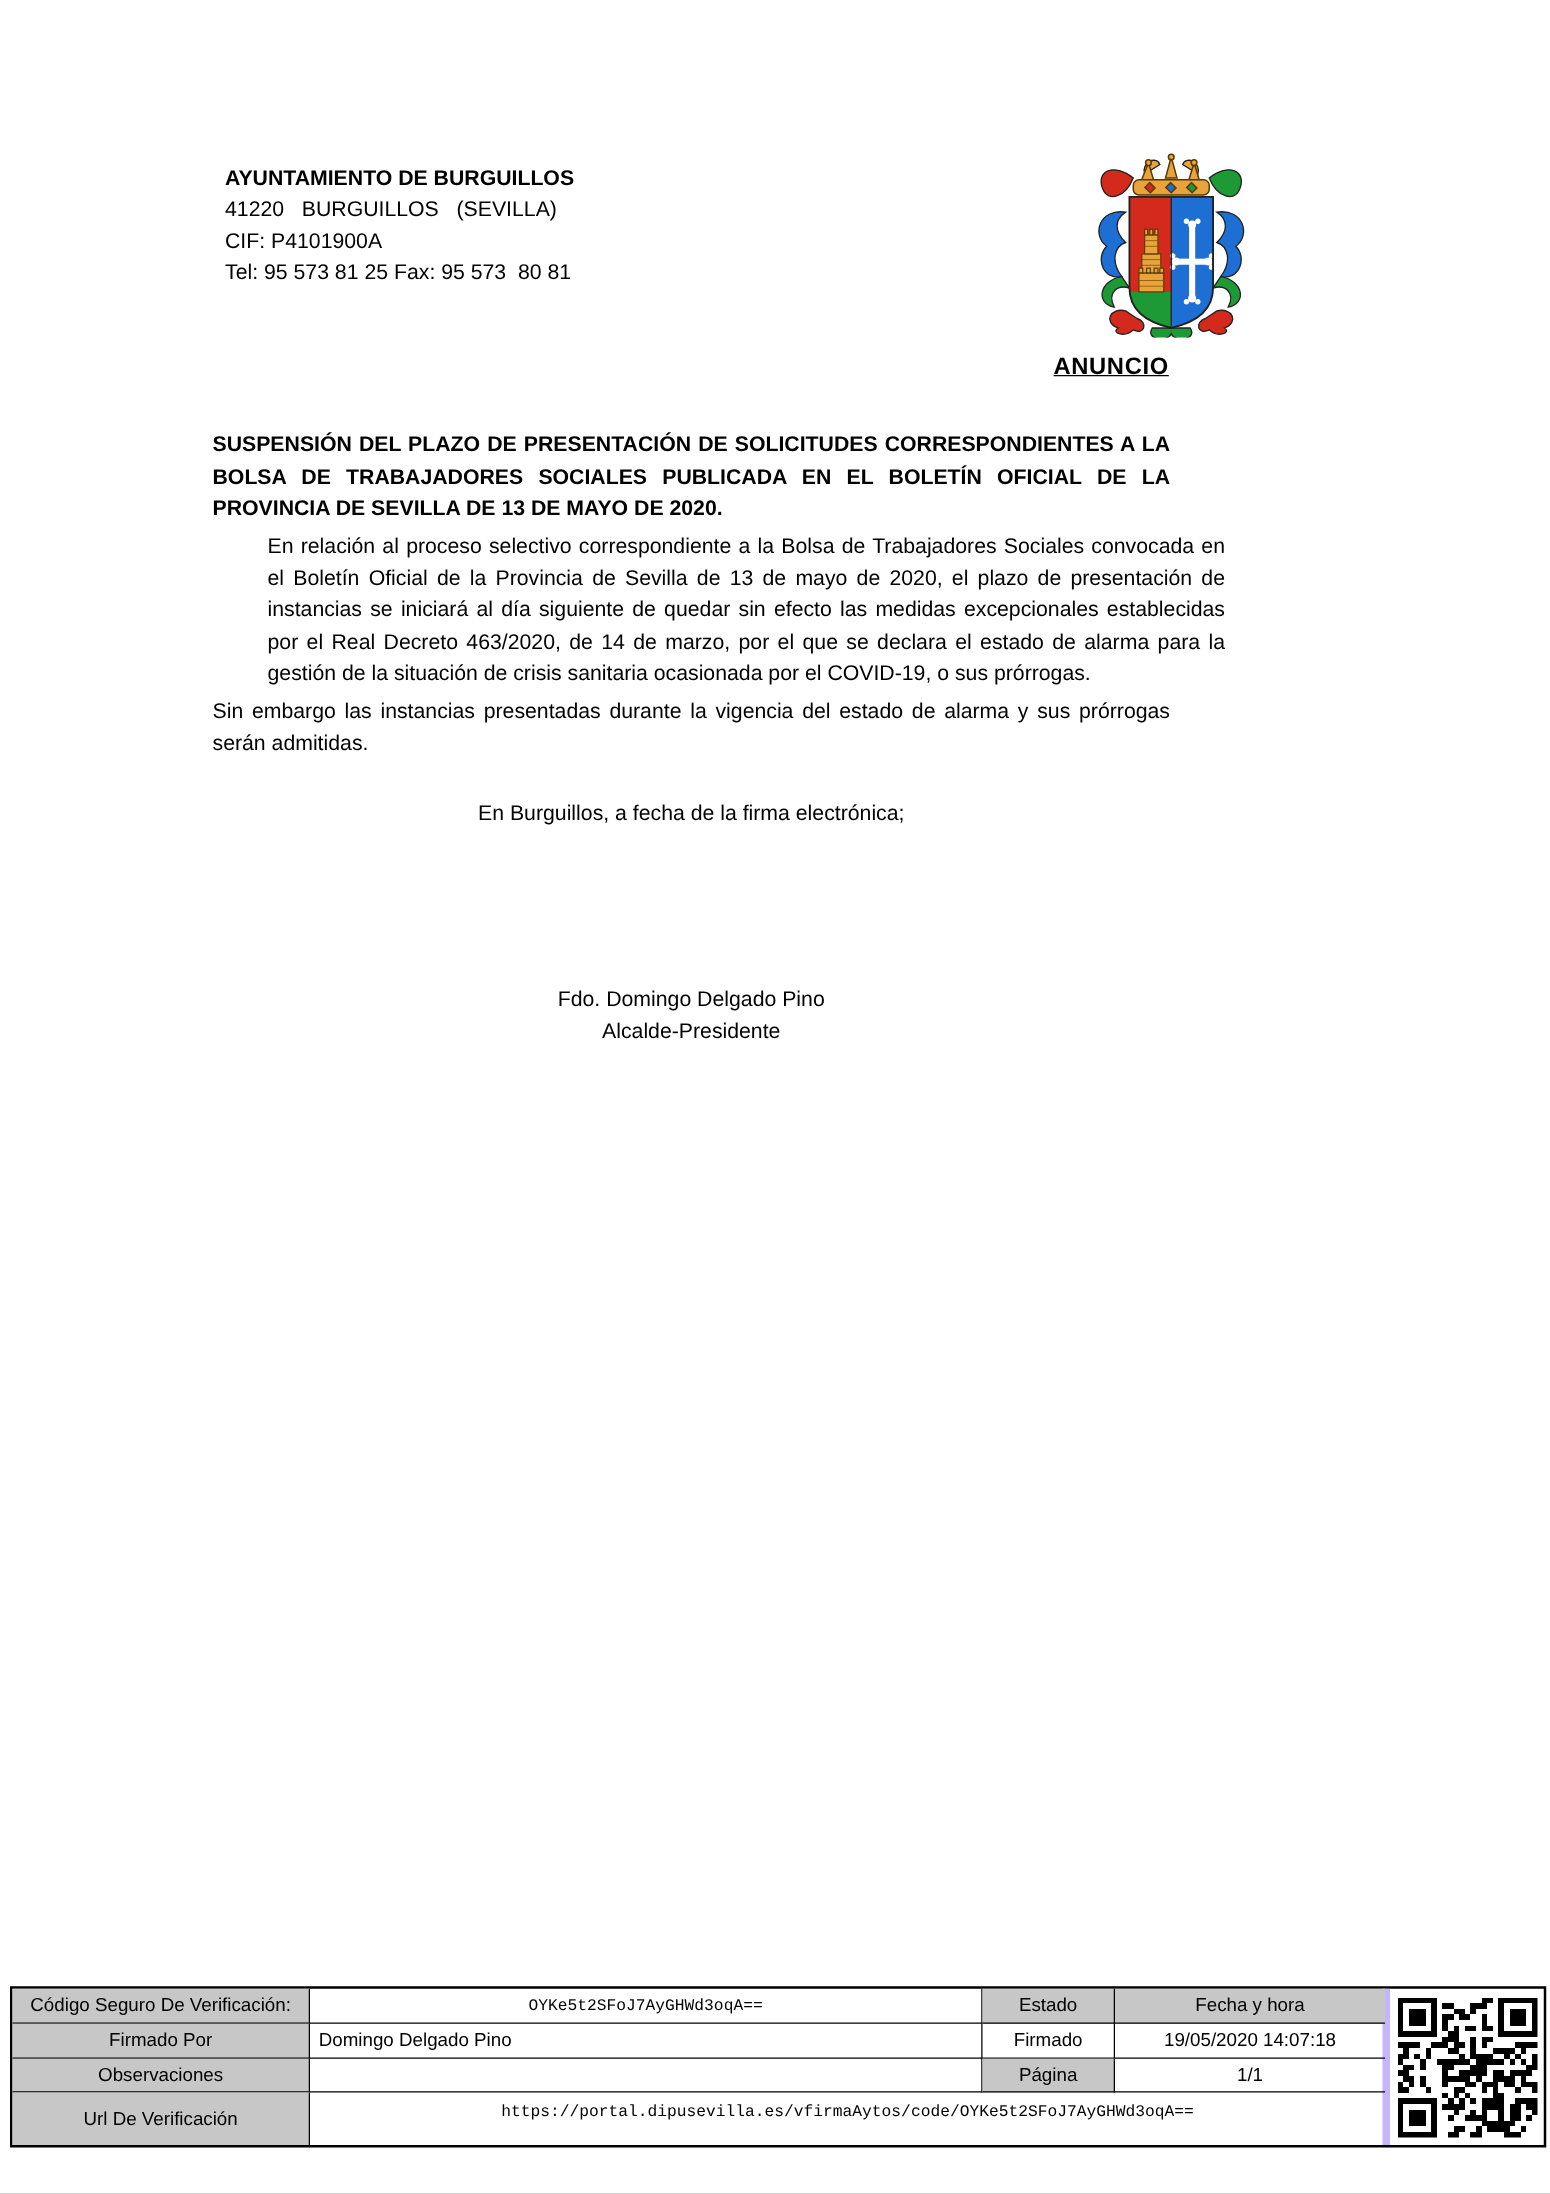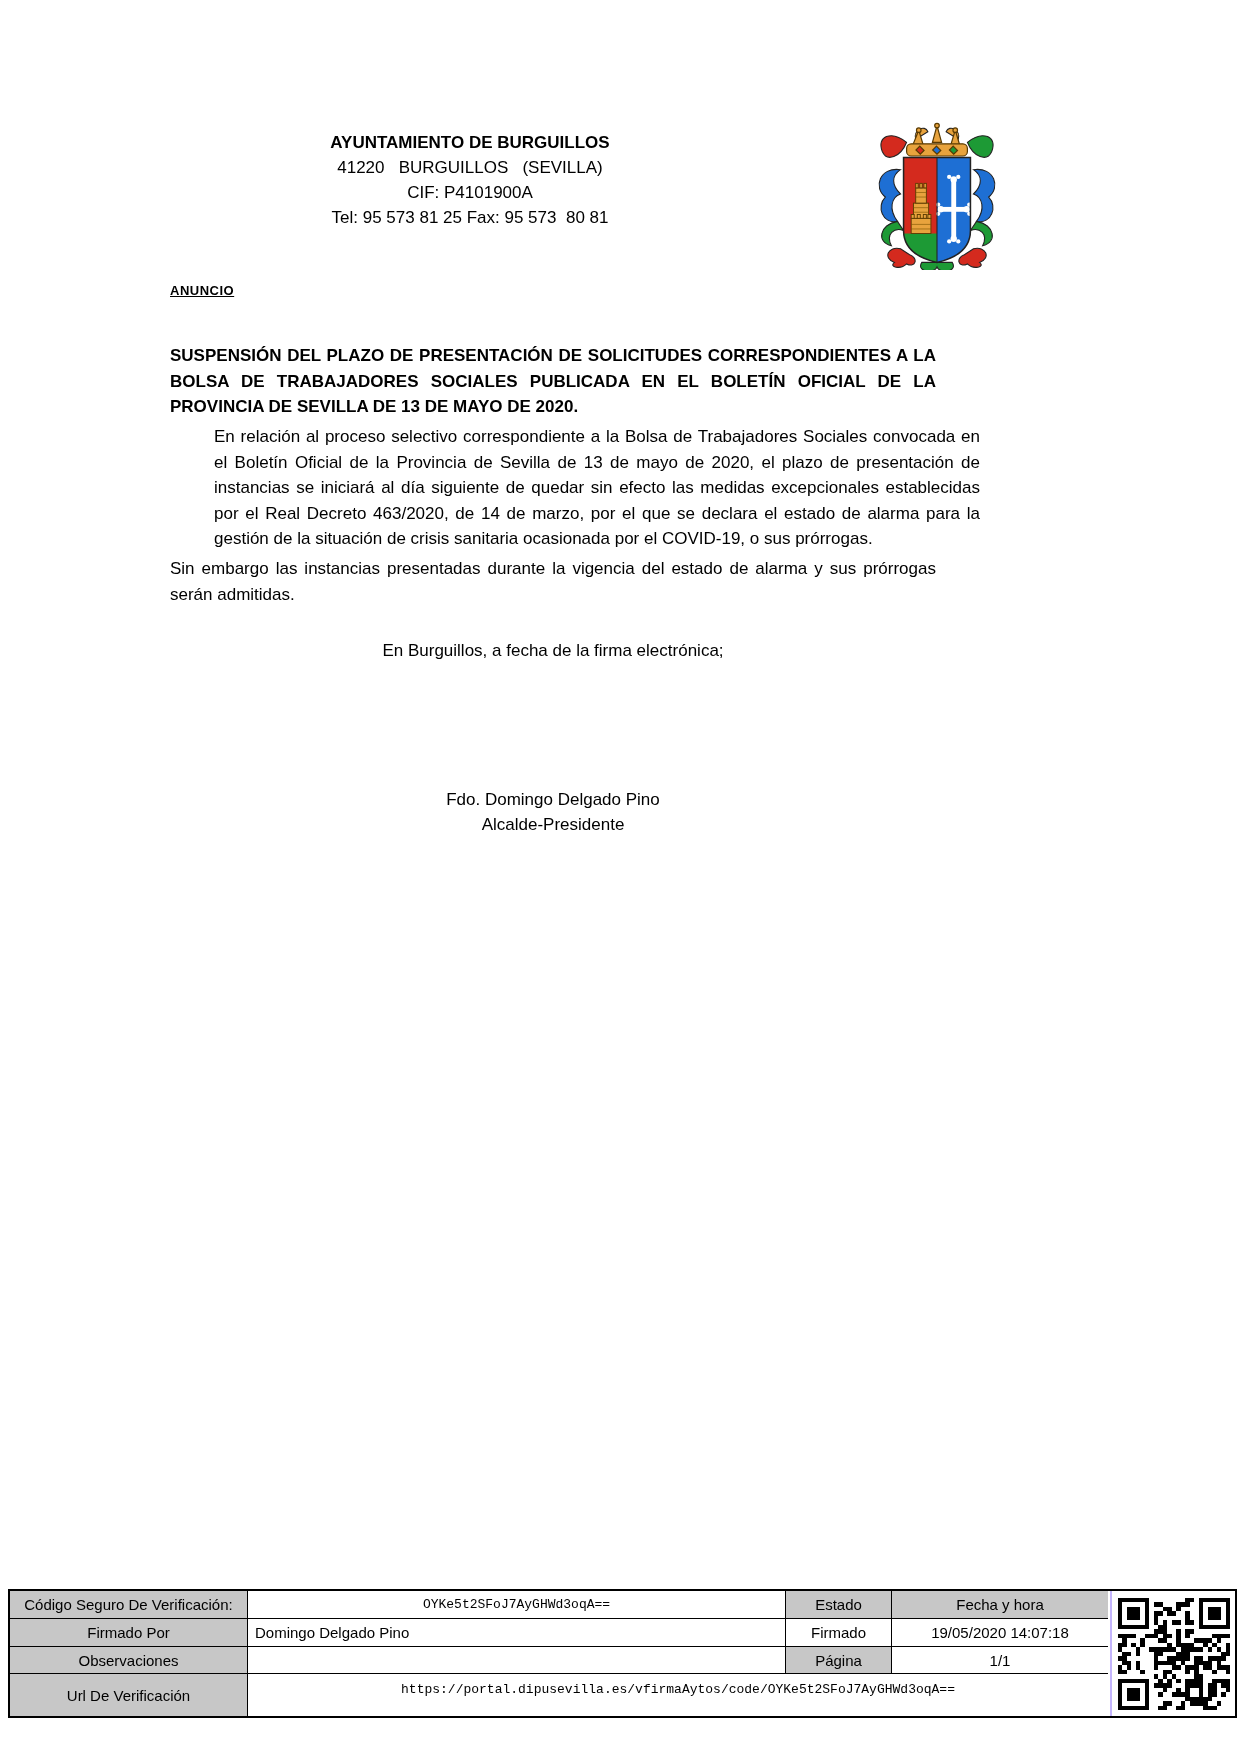--- a/index.html
+++ b/index.html
@@ -7,45 +7,45 @@
   .page {
     position:relative;
     width:1240px; height:1755px;
     margin:0 auto;
     background:#ffffff;
     font-family:"Liberation Sans","DejaVu Sans",sans-serif;
     color:#000;
     overflow:hidden;
   }
   
-  .letterhead { position:absolute; left:170px; top:130px; width:600px;text-align:center; }
+  .letterhead { position:absolute; left:180px; top:130px; width:600px; }
   .letterhead div { font-size:17px; line-height:25px; white-space:pre-wrap; }
   .letterhead .org { font-weight:bold; }
   .crest { position:absolute; left:860px; top:118px; width:154px; height:152px; }
   
   .doc-title {
     position:absolute; left:170px; top:283px; width:765px;
-    text-align:left; font-weight:bold; font-size:13px;
+    text-align:right; font-weight:bold; font-size:19px;
     text-decoration:underline; letter-spacing:.5px;
   }
   
   .bodyblock { position:absolute; left:170px; width:766px; font-size:17px; line-height:25.5px; text-align:justify; }
   .b-heading { top:343px; font-weight:bold; }
   .b-p1 { top:424px;margin-left:44px; }
   .b-p2 { top:556px; }
   .b-place { top:638px; text-align:center; }
   .b-sig { top:787px; text-align:center; }
   .b-sig div { line-height:25px; }
   
   .footer {
     position:absolute; left:8px; top:1589px; width:1229px; height:129px;
     border:2px solid #000; display:flex; background:#fff;
   }
   .v-table {
-    width:1102px; border-right:2px solid #c4b5fd;
+    width:1102px; border-right:6px solid #c4b5fd;
     display:grid;
     grid-template-columns:238px 538px 106px 216px;
     grid-template-rows:28px 28px 27px 1fr;
   }
   .cell {
     border-right:1px solid #000; border-bottom:1px solid #000;
     display:flex; align-items:center; justify-content:center;
     font-size:15px; overflow:hidden; white-space:nowrap;
   }
   .cell.gray { background:#c7c7c7; }

